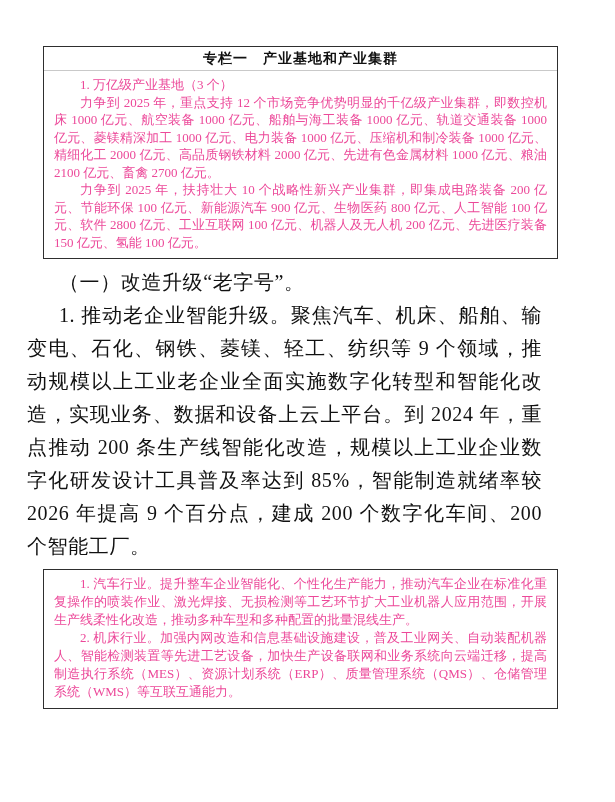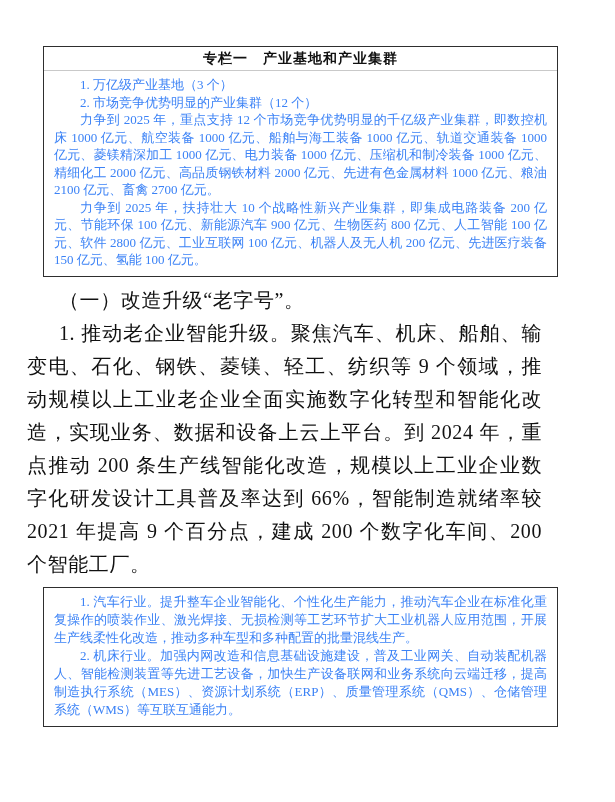--- a/index.html
+++ b/index.html
@@ -34,21 +34,21 @@
     text-align: center;
     letter-spacing: 1px;
     color: #111111;
     border-bottom: 1px solid #c9c9c9;
   }
   .panel-body {
     padding: 5px 10px 7px 10px;
     font-size: 13px;
     line-height: 17.5px;
     text-align: justify;
-    color: #3b82f6;
+    color: #ec4899;
   }
   .panel2 .panel-body { line-height: 18px; }
   .panel-body p {
     margin: 0;
     text-indent: 2em;
   }
   .main-text {
     margin: 7px 0 6px 27px;
     width: 515px;
     font-size: 20px;
@@ -62,29 +62,28 @@
 </style>
 </head>
 <body>
 
 <div class="page">
 
   <section class="panel">
     <div class="panel-header">专栏一　产业基地和产业集群</div>
     <div class="panel-body">
       <p>1. 万亿级产业基地（3 个）</p>
-      <p>2. 市场竞争优势明显的产业集群（12 个）</p>
       <p>力争到 2025 年，重点支持 12 个市场竞争优势明显的千亿级产业集群，即数控机床 1000 亿元、航空装备 1000 亿元、船舶与海工装备 1000 亿元、轨道交通装备 1000 亿元、菱镁精深加工 1000 亿元、电力装备 1000 亿元、压缩机和制冷装备 1000 亿元、精细化工 2000 亿元、高品质钢铁材料 2000 亿元、先进有色金属材料 1000 亿元、粮油 2100 亿元、畜禽 2700 亿元。</p>
       <p>力争到 2025 年，扶持壮大 10 个战略性新兴产业集群，即集成电路装备 200 亿元、节能环保 100 亿元、新能源汽车 900 亿元、生物医药 800 亿元、人工智能 100 亿元、软件 2800 亿元、工业互联网 100 亿元、机器人及无人机 200 亿元、先进医疗装备 150 亿元、氢能 100 亿元。</p>
     </div>
   </section>
 
   <div class="main-text">
     <p class="main-heading">（一）改造升级“老字号”。</p>
-    <p>1. 推动老企业智能升级。聚焦汽车、机床、船舶、输变电、石化、钢铁、菱镁、轻工、纺织等 9 个领域，推动规模以上工业老企业全面实施数字化转型和智能化改造，实现业务、数据和设备上云上平台。到 2024 年，重点推动 200 条生产线智能化改造，规模以上工业企业数字化研发设计工具普及率达到 66%，智能制造就绪率较 2021 年提高 9 个百分点，建成 200 个数字化车间、200 个智能工厂。</p>
+    <p>1. 推动老企业智能升级。聚焦汽车、机床、船舶、输变电、石化、钢铁、菱镁、轻工、纺织等 9 个领域，推动规模以上工业老企业全面实施数字化转型和智能化改造，实现业务、数据和设备上云上平台。到 2024 年，重点推动 200 条生产线智能化改造，规模以上工业企业数字化研发设计工具普及率达到 85%，智能制造就绪率较 2026 年提高 9 个百分点，建成 200 个数字化车间、200 个智能工厂。</p>
   </div>
 
   <section class="panel panel2">
     <div class="panel-body">
       <p>1. 汽车行业。提升整车企业智能化、个性化生产能力，推动汽车企业在标准化重复操作的喷装作业、激光焊接、无损检测等工艺环节扩大工业机器人应用范围，开展生产线柔性化改造，推动多种车型和多种配置的批量混线生产。</p>
       <p>2. 机床行业。加强内网改造和信息基础设施建设，普及工业网关、自动装配机器人、智能检测装置等先进工艺设备，加快生产设备联网和业务系统向云端迁移，提高制造执行系统（MES）、资源计划系统（ERP）、质量管理系统（QMS）、仓储管理系统（WMS）等互联互通能力。</p>
     </div>
   </section>
 
 </div>

